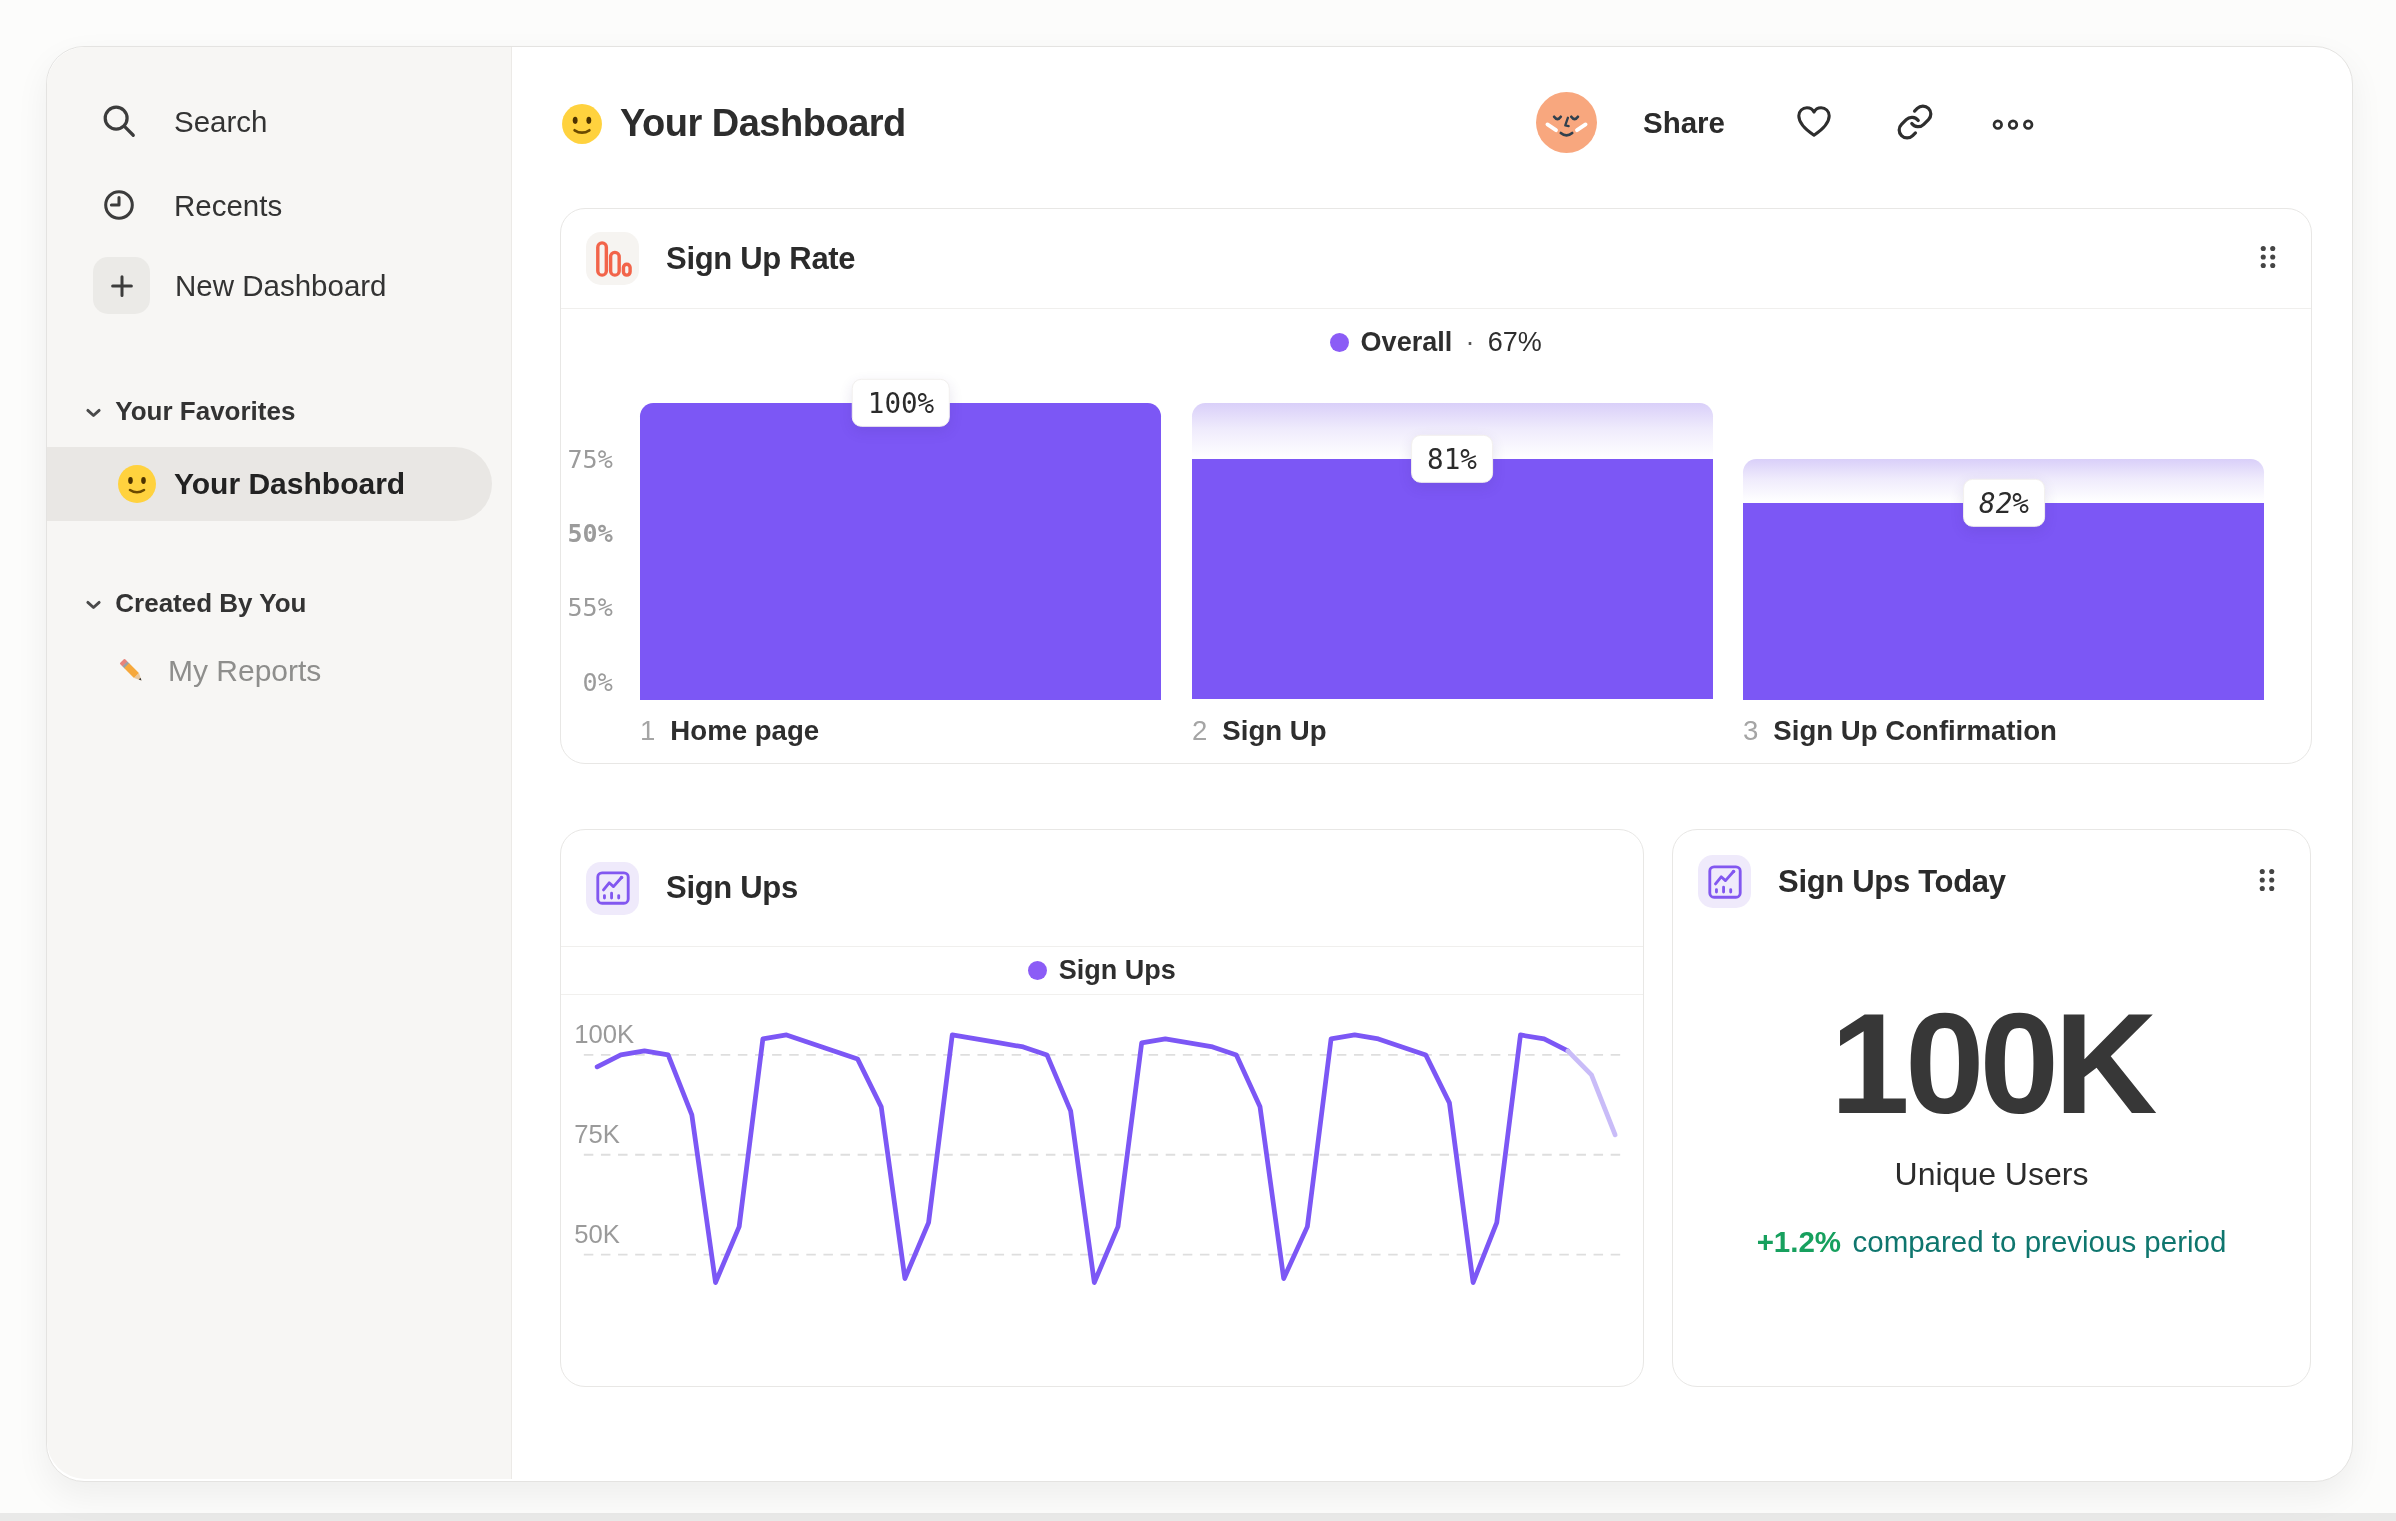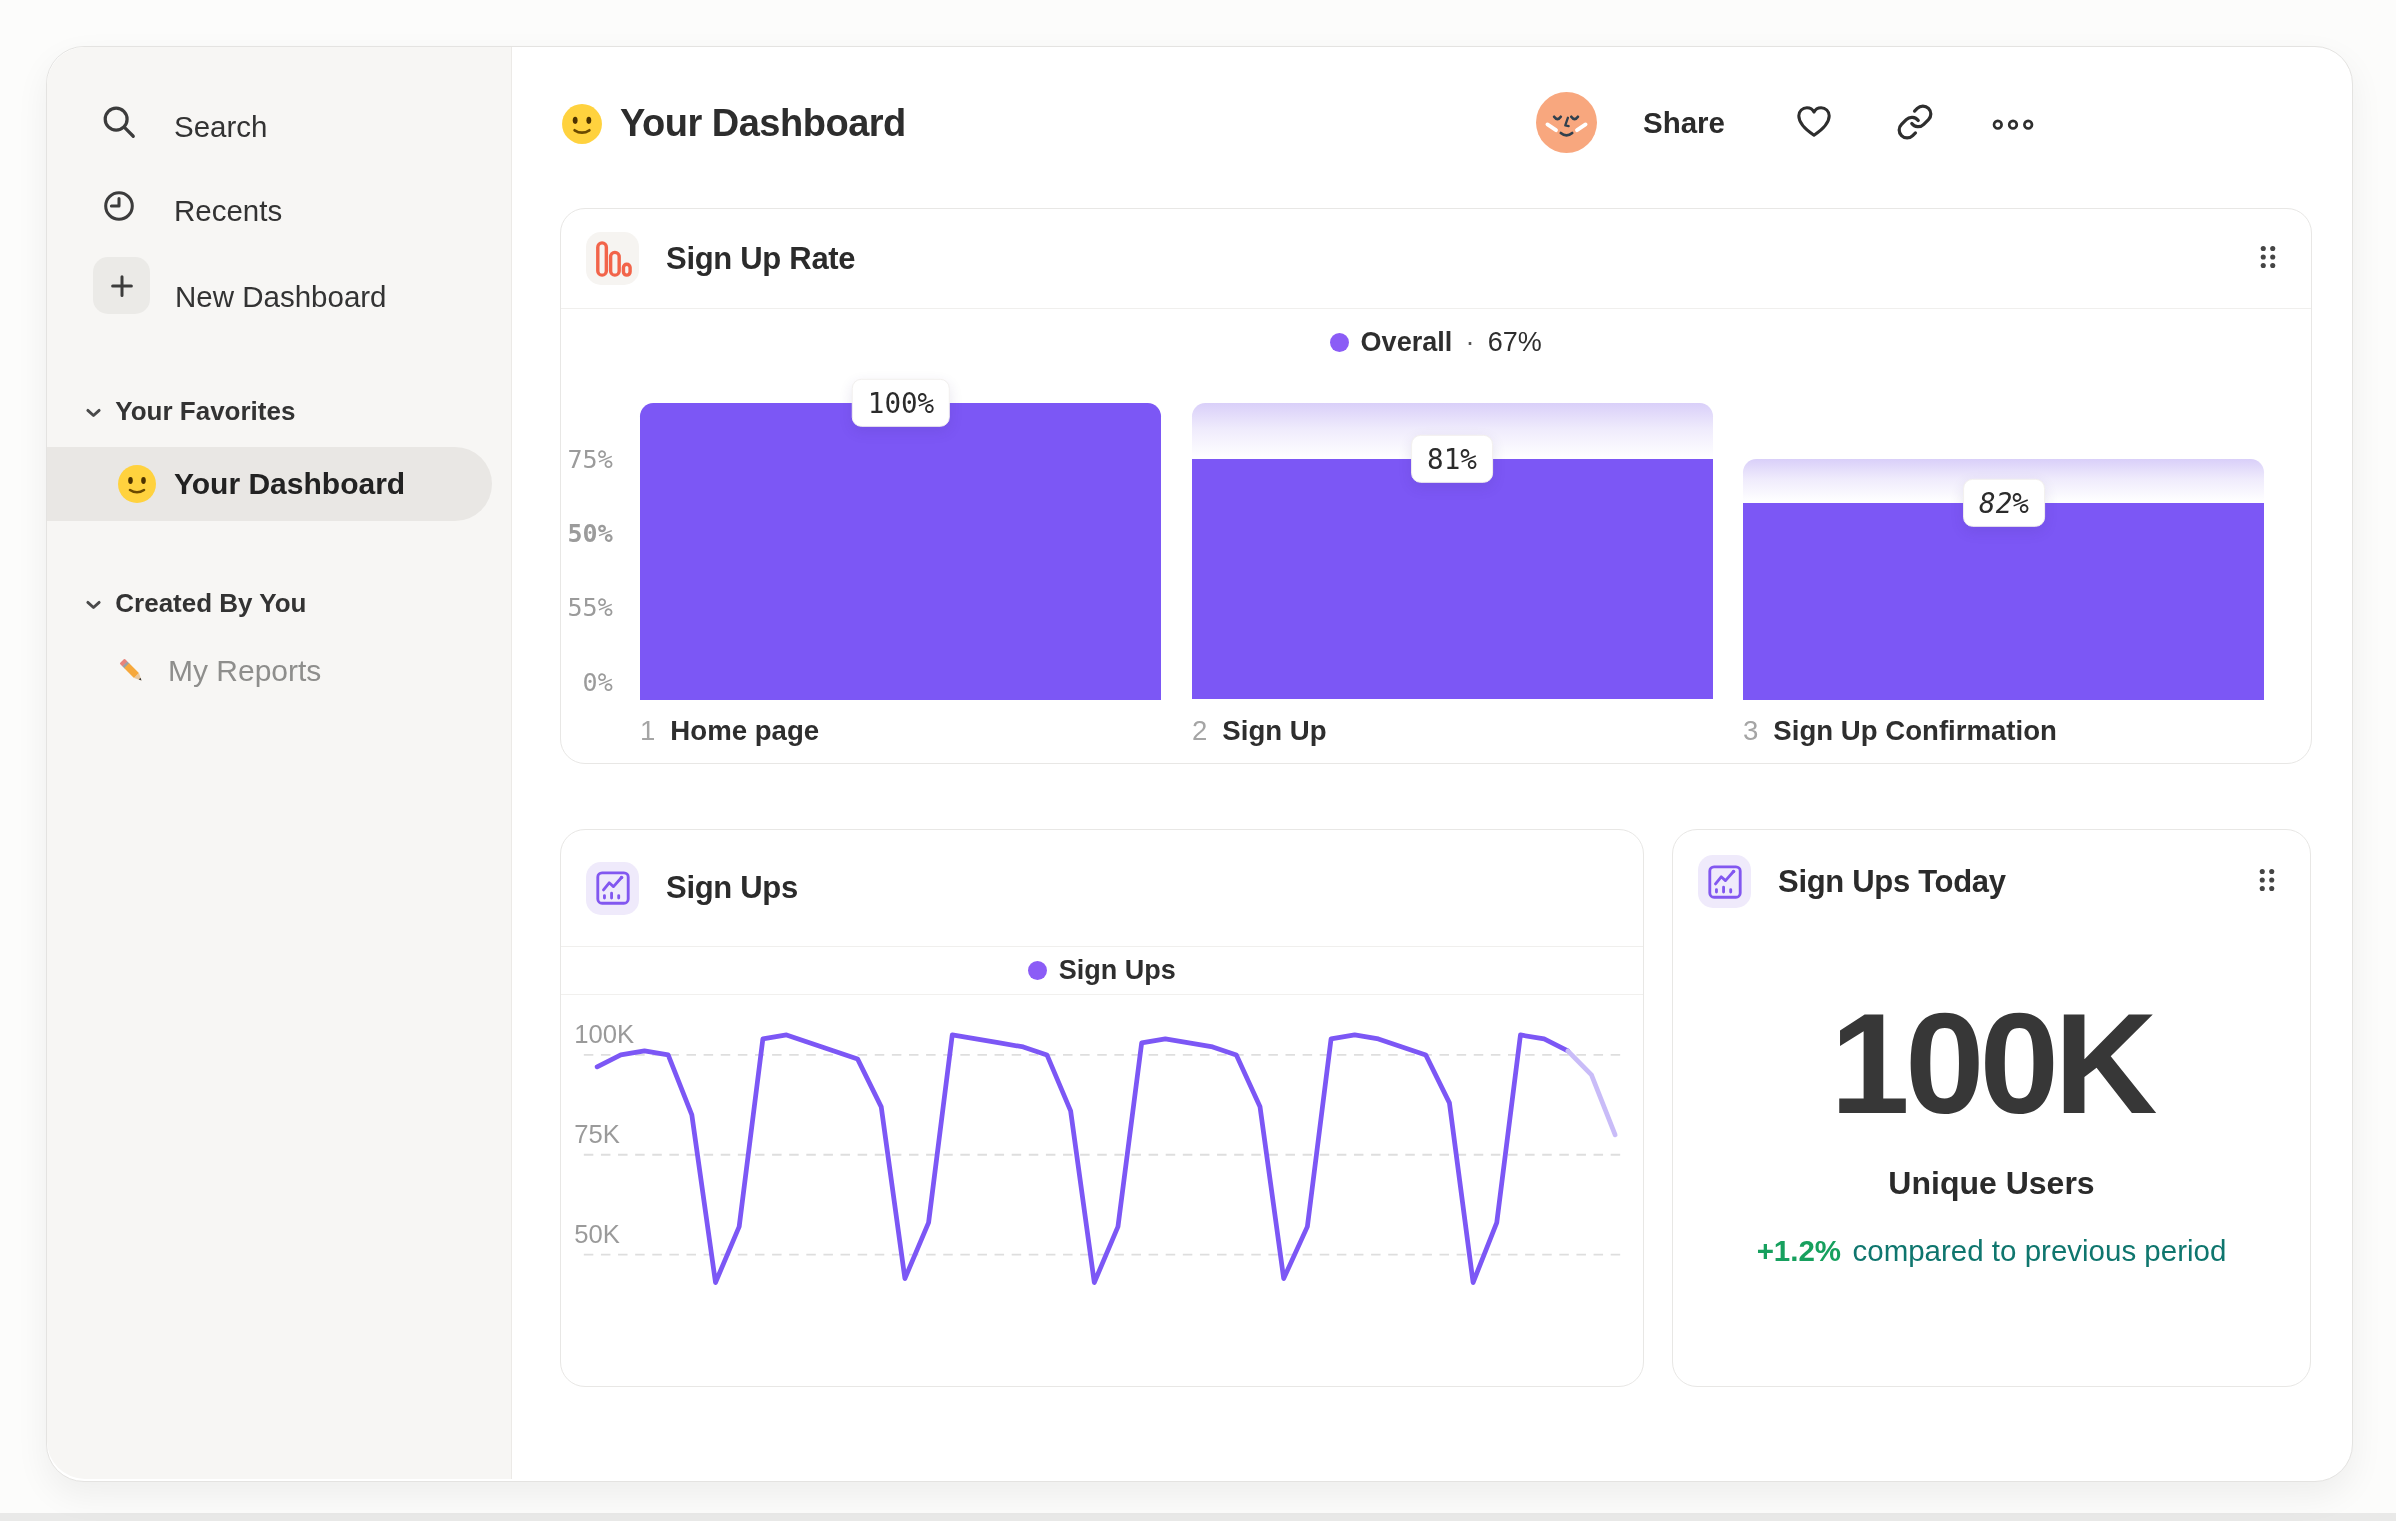--- a/index.html
+++ b/index.html
@@ -1,21 +1,21 @@
 <!DOCTYPE html>
 <html style="font-size:15px"><head>
 <meta charset="utf-8">
 <style>
   html,body{margin:0;padding:0}
   body{width:2397px;height:1522px;background:#fcfcfb;font-family:"Liberation Sans",sans-serif;position:relative;overflow:hidden;color:#2b2b2b}
   .bottom-strip{position:absolute;left:0;bottom:0;width:100%;height:9.5px;background:#e9e9e8}
   .window{position:absolute;left:46px;top:46px;width:2305px;height:1434px;background:#fff;border:1px solid #e4e3e1;border-radius:38px;box-shadow:0 13.3px 34px rgba(0,0,0,.06)}
   
   .sidebar{position:absolute;left:0;top:0;width:464px;height:1432px;background:#f7f6f4;border-right:1px solid #eceae7;border-radius:38px 0 0 38px}
-  .side-row{position:absolute;display:flex;align-items:flex-end;cursor:pointer}
+  .side-row{position:absolute;display:flex;align-items:center;cursor:pointer}
   .side-label{font-size:29.5px;font-weight:500;color:#333}
   .plus-box{width:57px;height:57px;background:#ebeae7;border-radius:15px;display:flex;align-items:center;justify-content:center}
   .side-section{position:absolute;left:38px;display:flex;align-items:center;gap:13.3px;font-size:26px;font-weight:700;color:#333;cursor:pointer}
   .side-pill{position:absolute;left:0;top:400px;width:445px;height:74px;background:#e9e7e4;border-radius:0 42px 42px 0;display:flex;align-items:center;cursor:pointer}
   .side-pill .side-item-label{font-size:30px;font-weight:600;color:#222;margin-left:17px}
   .side-plain{position:absolute;left:68px;top:607px;height:48px;display:flex;align-items:flex-start;gap:17px;cursor:pointer}
   .side-plain .side-item-label{font-size:30px;font-weight:500;color:#8e8e8c}
   
   .page-title{position:absolute;left:514px;top:46px;height:61px;display:flex;align-items:center;gap:17px}
   .page-title .t{font-size:38px;font-weight:700;color:#2d2d2d;letter-spacing:-0.5px}
@@ -45,21 +45,21 @@
   .f-step .num{color:#a5a5a5;font-weight:500}
   .f-step .lab{color:#2e2e2e;font-weight:600}
   
   .l-legend{position:absolute;left:0;right:0;top:116px;height:48px;border-bottom:1px solid #f1f0ee;display:flex;align-items:center;justify-content:center}
   .l-xrow{position:absolute;left:0;right:0;top:495px;height:61px;border-top:1px solid #f1f0ee}
   .l-xrow span{position:absolute;top:50%;transform:translateY(-50%);font-size:26px;color:#8f8f8f;white-space:nowrap}
   .l-xrow span.c{transform:translate(-50%,-50%)}
   
   .m-body{position:absolute;left:0;right:0;top:162px;display:flex;flex-direction:column;align-items:center}
   .m-value{font-size:143px;font-weight:700;color:#373737;letter-spacing:-4.8px;line-height:1}
-  .m-label{font-size:32px;font-weight:700;color:#2b2b2b;margin-top:30px}
+  .m-label{font-size:32px;font-weight:400;color:#2b2b2b;margin-top:21px}
   .m-delta{display:flex;gap:11.4px;align-items:baseline;margin-top:32px;font-size:29.5px}
   .m-delta .d{color:#17A05E;font-weight:700}
   .m-delta .n{color:#0f766e;font-weight:400}
 </style>
 </head>
 <body>
 
 <div class="bottom-strip"></div>
 
 <div class="window">

